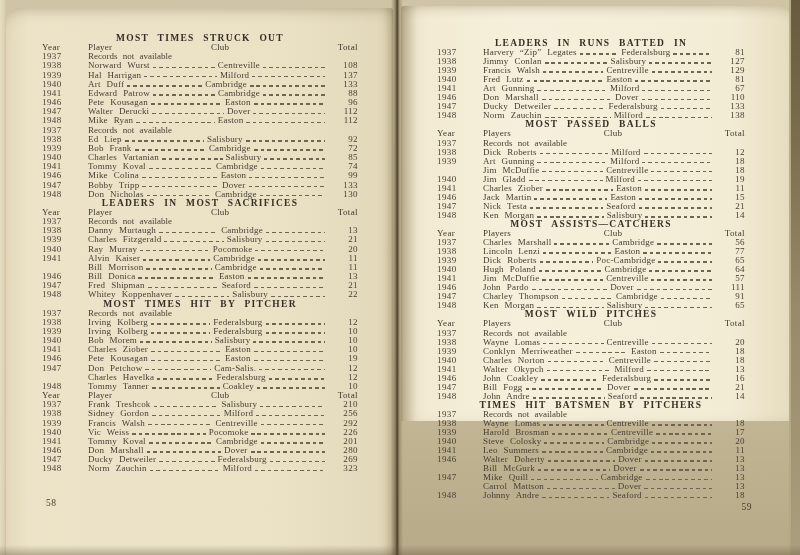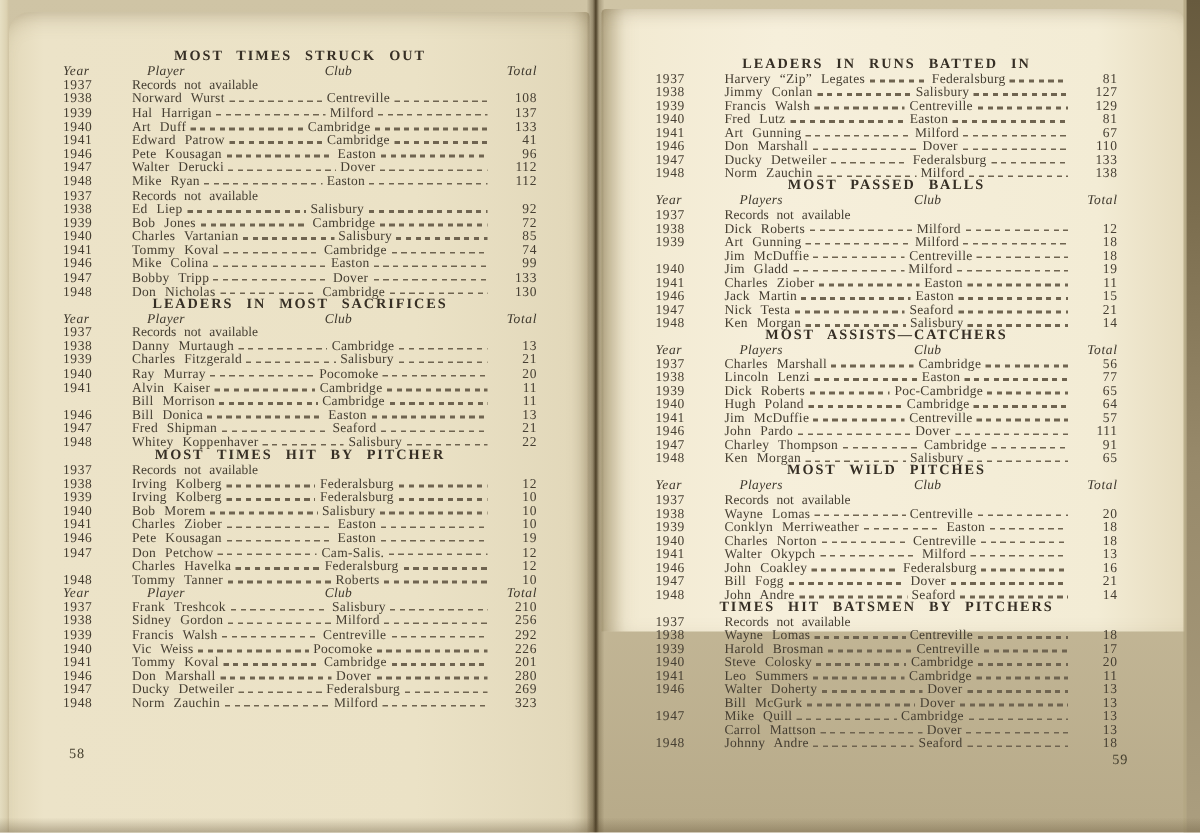--- a/index.html
+++ b/index.html
@@ -47,32 +47,32 @@
   .sec-title{
     text-align:center;font-weight:bold;font-size:9.5px;line-height:9.15px;
     letter-spacing:1.3px;word-spacing:5px;color:#362f25;white-space:nowrap;
   }
   .row{
     display:flex;align-items:baseline;font-size:9px;line-height:9.15px;
     white-space:nowrap;color:#453e32;
   }
   .content-right .row{line-height:9.05px;}
   .content-right .sec-title{line-height:9.05px;}
-  .row.header{font-style:italic;color:#3e382d;}
+  .row.header{color:#3e382d;}
   .col-year{width:46px;flex:none;letter-spacing:.4px;}
   .col-player{flex:none;letter-spacing:.2px;word-spacing:3.5px;}
   .col-club{flex:none;letter-spacing:.2px;}
   .col-total{width:30px;flex:none;text-align:right;letter-spacing:.4px;}
   .col-note{flex:none;word-spacing:3px;}
   .leader{
     flex:1 1 auto;min-width:10px;height:1.5px;align-self:center;margin:3px 3px 0 3px;
     background:repeating-linear-gradient(90deg,#6f6450 0 3.5px,transparent 3.5px 6.5px);
   }
   .leader.blank{background:none;}
-  .header .col-player{margin-left:10px;}
+  .header .col-player{}
   .pn{position:absolute;font-size:9.5px;color:#46402f;letter-spacing:.5px;}
   .pn-left{left:40px;top:490px;text-align:right;}
   .pn-right{right:38px;top:496px;}
 </style>
 </head>
 <body>
 
 <div class="spread">
   <div class="page page-left">
     <div class="content content-left" id="content-left">
@@ -112,21 +112,21 @@
           <div class="col-club">Cambridge</div>
           <div class="leader"></div>
           <div class="col-total">133</div>
         </div>
         <div class="row">
           <div class="col-year">1941</div>
           <div class="col-player">Edward Patrow</div>
           <div class="leader"></div>
           <div class="col-club">Cambridge</div>
           <div class="leader"></div>
-          <div class="col-total">41</div>
+          <div class="col-total">88</div>
         </div>
         <div class="row">
           <div class="col-year">1946</div>
           <div class="col-player">Pete Kousagan</div>
           <div class="leader"></div>
           <div class="col-club">Easton</div>
           <div class="leader"></div>
           <div class="col-total">96</div>
         </div>
         <div class="row">
@@ -152,21 +152,21 @@
         <div class="row">
           <div class="col-year">1938</div>
           <div class="col-player">Ed Liep</div>
           <div class="leader"></div>
           <div class="col-club">Salisbury</div>
           <div class="leader"></div>
           <div class="col-total">92</div>
         </div>
         <div class="row">
           <div class="col-year">1939</div>
-          <div class="col-player">Bob Jones</div>
+          <div class="col-player">Bob Frank</div>
           <div class="leader"></div>
           <div class="col-club">Cambridge</div>
           <div class="leader"></div>
           <div class="col-total">72</div>
         </div>
         <div class="row">
           <div class="col-year">1940</div>
           <div class="col-player">Charles Vartanian</div>
           <div class="leader"></div>
           <div class="col-club">Salisbury</div>
@@ -340,21 +340,21 @@
           <div class="col-player">Charles Havelka</div>
           <div class="leader"></div>
           <div class="col-club">Federalsburg</div>
           <div class="leader"></div>
           <div class="col-total">12</div>
         </div>
         <div class="row">
           <div class="col-year">1948</div>
           <div class="col-player">Tommy Tanner</div>
           <div class="leader"></div>
-          <div class="col-club">Roberts</div>
+          <div class="col-club">Coakley</div>
           <div class="leader"></div>
           <div class="col-total">10</div>
         </div>
         <div class="row header">
           <div class="col-year">Year</div>
           <div class="col-player">Player</div>
           <div class="leader blank"></div>
           <div class="col-club">Club</div>
           <div class="leader blank"></div>
           <div class="col-total">Total</div>

